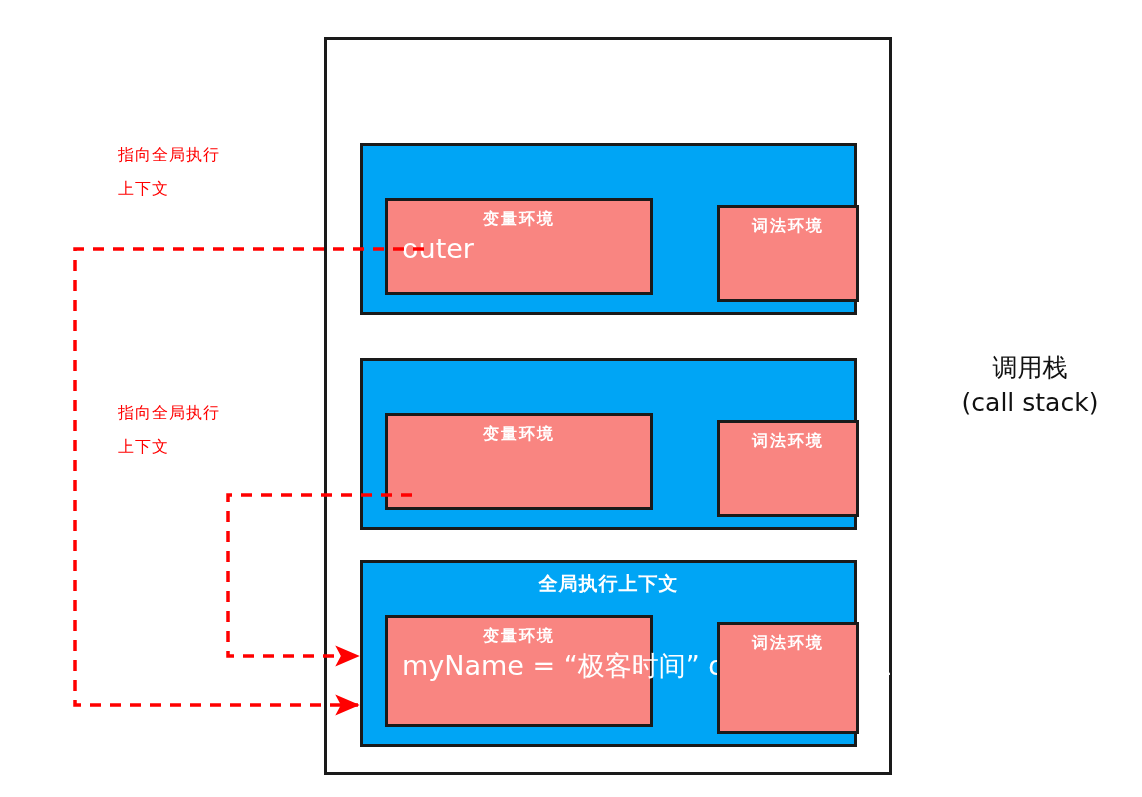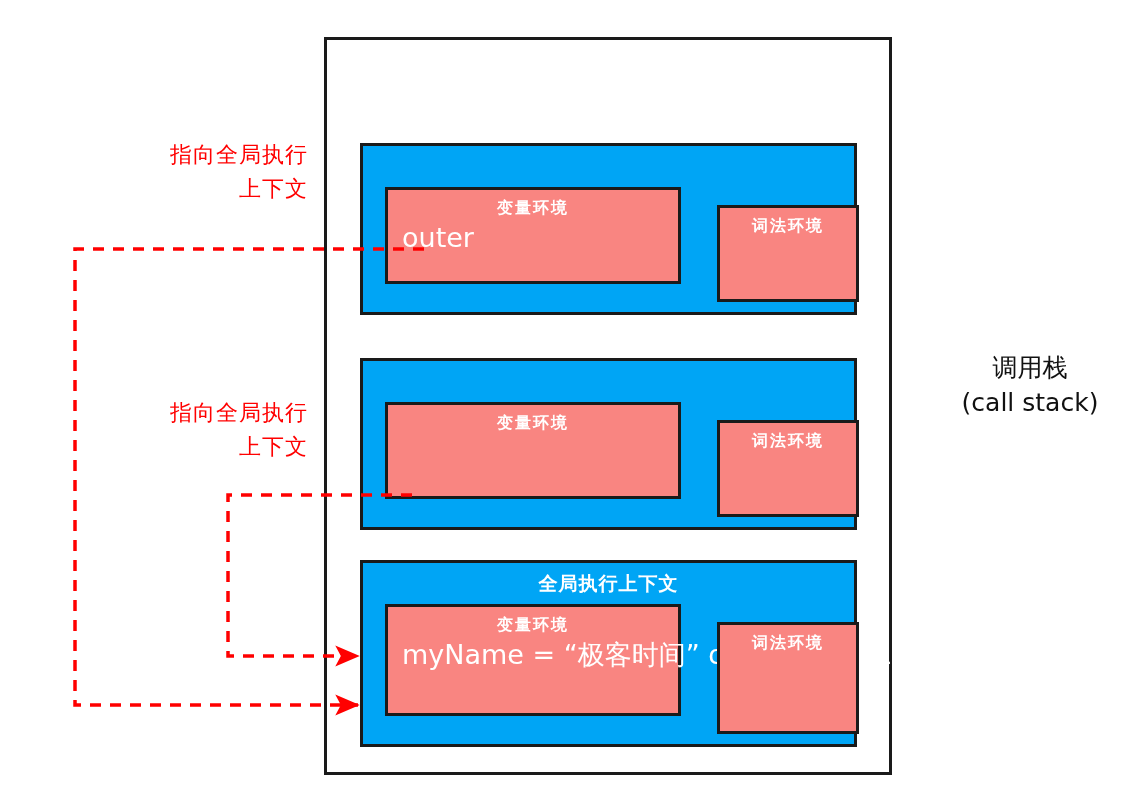--- a/index.html
+++ b/index.html
@@ -56,22 +56,22 @@
 
   
   .env-box {
     position: absolute;
     background: #f98581;
     border: 3px solid #1a1a1a;
     box-sizing: border-box;
   }
   .var-env {
     left: 22px;
-    top: 41px;
-    width: 296px;
+    top: 52px;
+    width: 268px;
     padding-left: 20px;
   }
   .lex-env {
     left: 354px;
     top: 59px;
     width: 142px;
     text-decoration: underline;
   }
   #ec-bar .var-env, #ec-bar .lex-env       { height: 97px; }
   #ec-foo .var-env, #ec-foo .lex-env       { height: 97px; }
@@ -99,23 +99,23 @@
     font-size: 27px;
     line-height: 29px;
     font-family: "DejaVu Sans", sans-serif;
     white-space: nowrap;
   }
 
   
   .red-note {
     position: absolute;
     color: #ff0000;
-    font-size: 22px;
+    font-size: 16px;
     line-height: 34px;
-    text-align: right;
+    text-align: left;
     font-family: "DejaVu Sans", sans-serif;
     white-space: pre-line;
     letter-spacing: 1px;
   }
   #note-bar { left: 118px; top: 138px; width: 190px; }
   #note-foo { left: 118px; top: 396px; width: 190px; }
 
   
   #stack-label {
     position: absolute;

